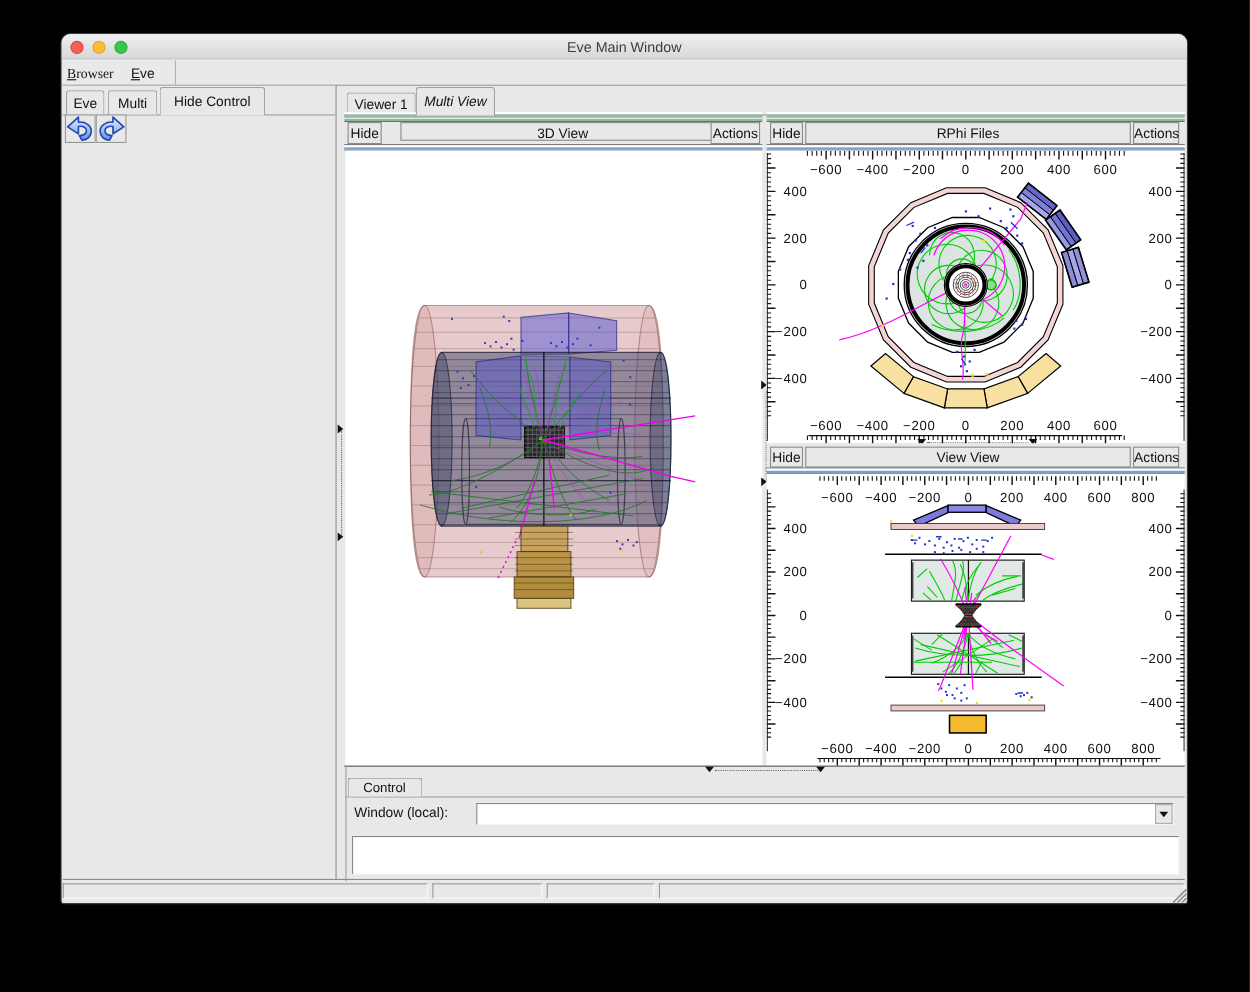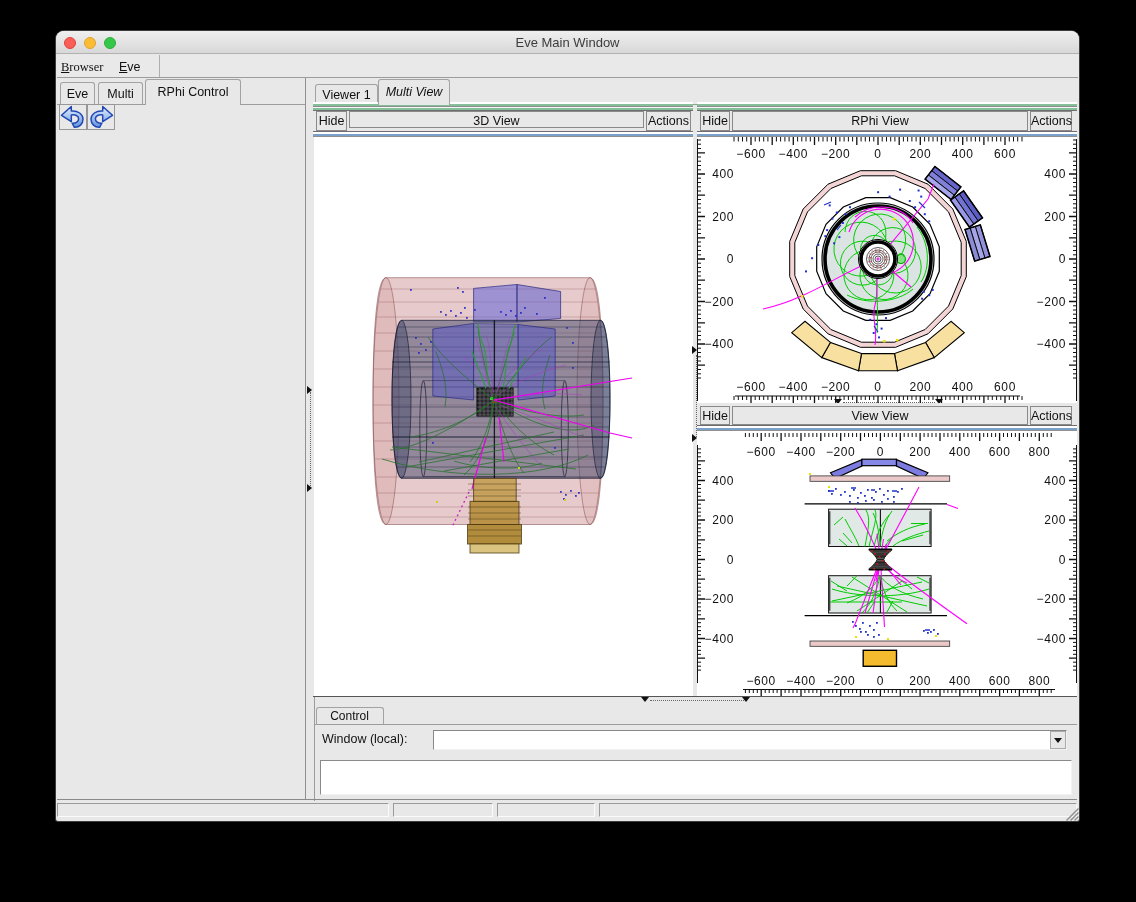--- a/index.html
+++ b/index.html
@@ -30,21 +30,21 @@
 <div class="abs mitem" style="left:61px;font-family:Liberation Serif, serif;"><span style="text-decoration:underline">B</span>rowser</div>
 <div class="abs mitem" style="left:119px;"><span style="text-decoration:underline">E</span>ve</div>
 <div class="abs" style="left:159px;top:55px;width:1px;height:22px;background:#aeaeae;"></div>
 
 <div class="abs" style="left:57px;top:78px;width:248px;height:721px;background:#e8e8e8;"></div>
 
 <div class="abs" style="left:305px;top:78px;width:1px;height:722px;background:#8f8f8f;"></div>
 <div class="abs tabline" style="left:57px;top:104px;width:248px;"></div>
 <div class="abs tab" style="left:60px;top:82px;width:35px;height:22px;line-height:22px;">Eve</div>
 <div class="abs tab" style="left:98px;top:82px;width:45px;height:22px;line-height:22px;">Multi</div>
-<div class="abs tab" style="left:145px;top:79px;width:96px;height:26px;line-height:25px;background:#e8e8e8;z-index:3;">RPhi Control</div>
+<div class="abs tab" style="left:145px;top:79px;width:96px;height:26px;line-height:25px;background:#e8e8e8;z-index:3;">Hide Control</div>
 
 <div class="abs" style="left:59px;top:104px;width:28px;height:26px;border:1px solid #979797;background:#e8e8e8;"></div>
 <div class="abs" style="left:87px;top:104px;width:28px;height:26px;border:1px solid #979797;background:#e8e8e8;"></div>
 <svg class="abs" style="left:60px;top:105px;" width="26" height="24" viewBox="0 0 26 24">
  <defs>
   <linearGradient id="bg1" x1="0" y1="0" x2="0" y2="1">
    <stop offset="0" stop-color="#e2edfc"></stop>
         <stop offset="0.45" stop-color="#abc8f2"></stop>
         <stop offset="1" stop-color="#6690dc"></stop>
   </linearGradient>
@@ -64,41 +64,41 @@
 <div class="abs tab" style="left:378px;top:79px;width:72px;height:26px;line-height:25px;z-index:3;font-style:italic;">Multi View</div>
 
 <div class="abs" style="left:313px;top:101.5px;width:380px;height:2px;background:#fff;"></div>
 <div class="abs" style="left:313px;top:103.5px;width:380px;height:2px;background:#85c09b;"></div>
 <div class="abs" style="left:313px;top:105.5px;width:380px;height:1px;background:#8c8c8c;"></div>
 <div class="abs" style="left:313px;top:106.5px;width:380px;height:1px;background:#f8f8f8;"></div>
 <div class="abs" style="left:313px;top:107.5px;width:380px;height:2px;background:#85c09b;"></div>
 <div class="abs" style="left:313px;top:109.5px;width:380px;height:1px;background:#6e6e6e;"></div>
 <div class="abs" style="left:313px;top:110.5px;width:380px;height:20px;background:#e8e8e8;"></div>
 <div class="abs hdrbtn" style="left:316px;top:110.5px;width:31px;height:20px;line-height:19px;">Hide</div>
-<div class="abs hdrbtn" style="left:349px;top:110.5px;width:295px;height:17px;line-height:19px;">3D View</div>
+<div class="abs hdrbtn" style="left:364px;top:110.5px;width:295px;height:17px;line-height:19px;">3D View</div>
 <div class="abs hdrbtn" style="left:646px;top:110.5px;width:45px;height:20px;line-height:19px;">Actions</div>
 <div class="abs" style="left:313px;top:130.5px;width:380px;height:1px;background:#6e6e6e;"></div>
 <div class="abs" style="left:313px;top:131.5px;width:380px;height:2px;background:#fff;"></div>
 <div class="abs" style="left:313px;top:133.5px;width:380px;height:2.5px;background:#7aa1c9;"></div>
 <div class="abs" style="left:313px;top:136px;width:380px;height:1px;background:#909090;"></div>
 <div class="abs" style="left:313.5px;top:137px;width:379px;height:558.5px;background:#fff;" id="c3d"></div>
 
 <div class="abs" style="left:696px;top:355px;width:1px;height:82px;border-left:1px dotted #666;"></div>
 <div class="abs" style="left:692px;top:346px;width:0;height:0;border-left:5px solid #111;border-top:4px solid transparent;border-bottom:4px solid transparent;"></div>
 <div class="abs" style="left:692px;top:434px;width:0;height:0;border-left:5px solid #111;border-top:4px solid transparent;border-bottom:4px solid transparent;"></div>
 
 <div class="abs" style="left:697px;top:101.5px;width:380px;height:2px;background:#fff;"></div>
 <div class="abs" style="left:697px;top:103.5px;width:380px;height:2px;background:#85c09b;"></div>
 <div class="abs" style="left:697px;top:105.5px;width:380px;height:1px;background:#8c8c8c;"></div>
 <div class="abs" style="left:697px;top:106.5px;width:380px;height:1px;background:#f8f8f8;"></div>
 <div class="abs" style="left:697px;top:107.5px;width:380px;height:2px;background:#85c09b;"></div>
 <div class="abs" style="left:697px;top:109.5px;width:380px;height:1px;background:#6e6e6e;"></div>
 <div class="abs" style="left:697px;top:110.5px;width:380px;height:20px;background:#e8e8e8;"></div>
 <div class="abs hdrbtn" style="left:700px;top:110.5px;width:30px;height:20px;line-height:19px;">Hide</div>
-<div class="abs hdrbtn" style="left:732px;top:110.5px;width:296px;height:20px;line-height:19px;">RPhi View</div>
+<div class="abs hdrbtn" style="left:732px;top:110.5px;width:296px;height:20px;line-height:19px;">RPhi Files</div>
 <div class="abs hdrbtn" style="left:1030px;top:110.5px;width:42px;height:20px;line-height:19px;">Actions</div>
 <div class="abs" style="left:697px;top:130.5px;width:380px;height:1px;background:#6e6e6e;"></div>
 <div class="abs" style="left:697px;top:131.5px;width:380px;height:2px;background:#fff;"></div>
 <div class="abs" style="left:697px;top:133.5px;width:380px;height:2.5px;background:#7aa1c9;"></div>
 <div class="abs" style="left:697px;top:136px;width:380px;height:1px;background:#909090;"></div>
 <div class="abs" style="left:697px;top:137px;width:380px;height:266px;background:#fff;" id="crphi"></div>
 
 <div class="abs" style="left:843px;top:402px;width:92px;height:1px;border-top:1px dotted #666;"></div>
 <div class="abs" style="left:834px;top:399px;width:0;height:0;border-top:5px solid #111;border-left:4px solid transparent;border-right:4px solid transparent;"></div>
 <div class="abs" style="left:935px;top:399px;width:0;height:0;border-top:5px solid #111;border-left:4px solid transparent;border-right:4px solid transparent;"></div>

